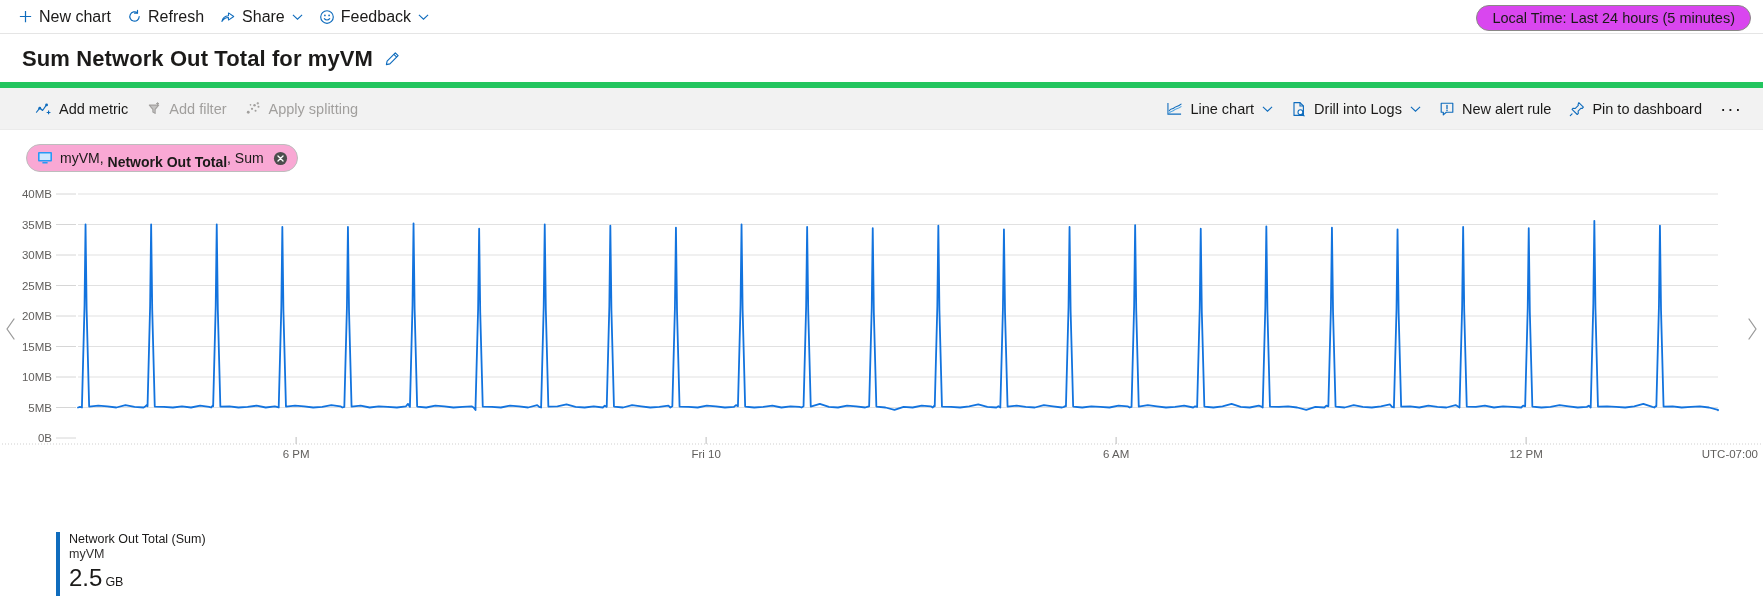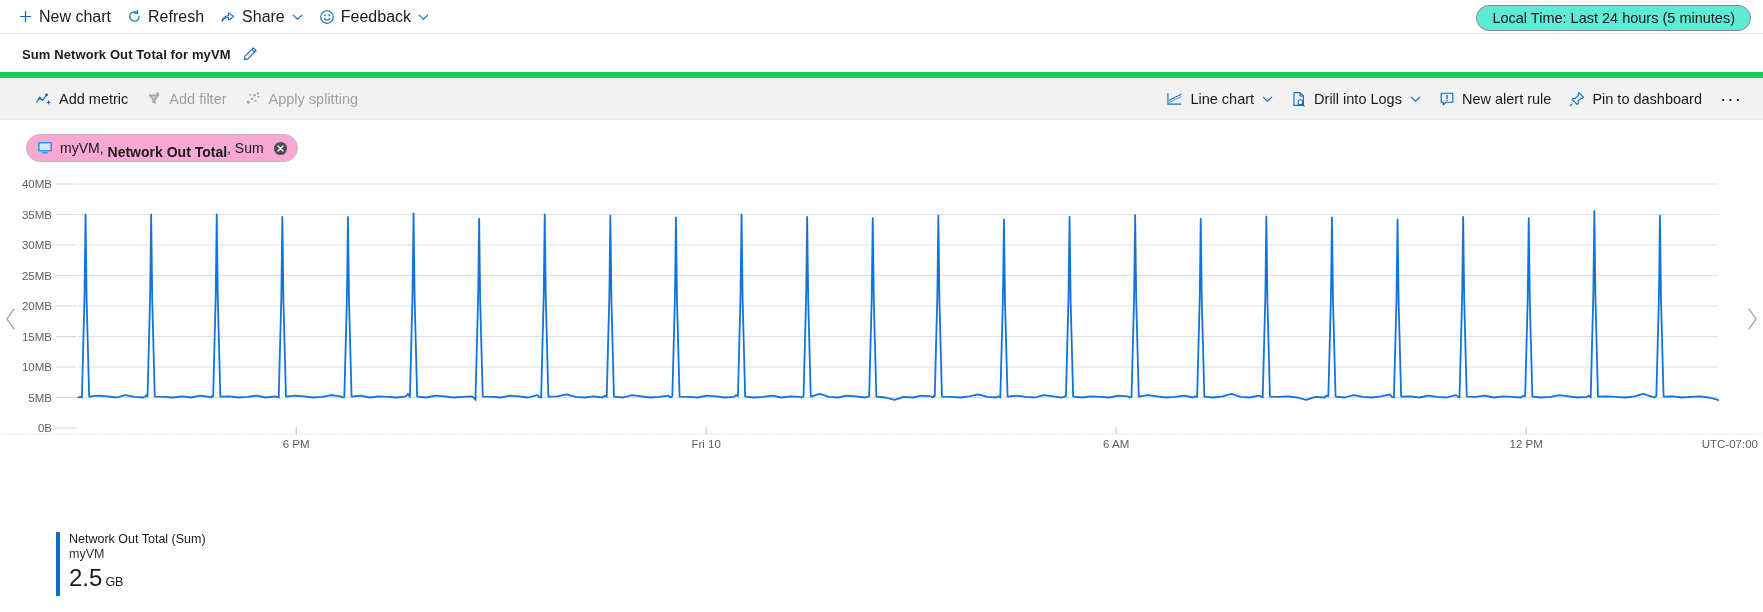--- a/index.html
+++ b/index.html
@@ -37,31 +37,31 @@
   .timepill {
     position: absolute;
     right: 12px; top: 5px;
     height: 26px;
     border: 1px solid #8a8886;
     border-radius: 13px;
     padding: 0 15px;
     display: flex; align-items: center;
     font-size: 14.5px;
     color: #1b1a19;
-    background: #5eead4;
+    background: #d946ef;
     cursor: pointer;
   }
 
   
   .titlerow {
     display: flex; align-items: center;
     padding: 12px 0 10px 22px;
   }
   .titlerow .t {
-    font-size: 13px;
+    font-size: 22px;
     font-weight: 600;
     color: #1b1a19;
     letter-spacing: .1px;
   }
   .editicon { margin-left: 11px; display: inline-flex; cursor: pointer; }
 
   
   .charttoolbar {
     height: 48px;
     background: #f2f2f2;

